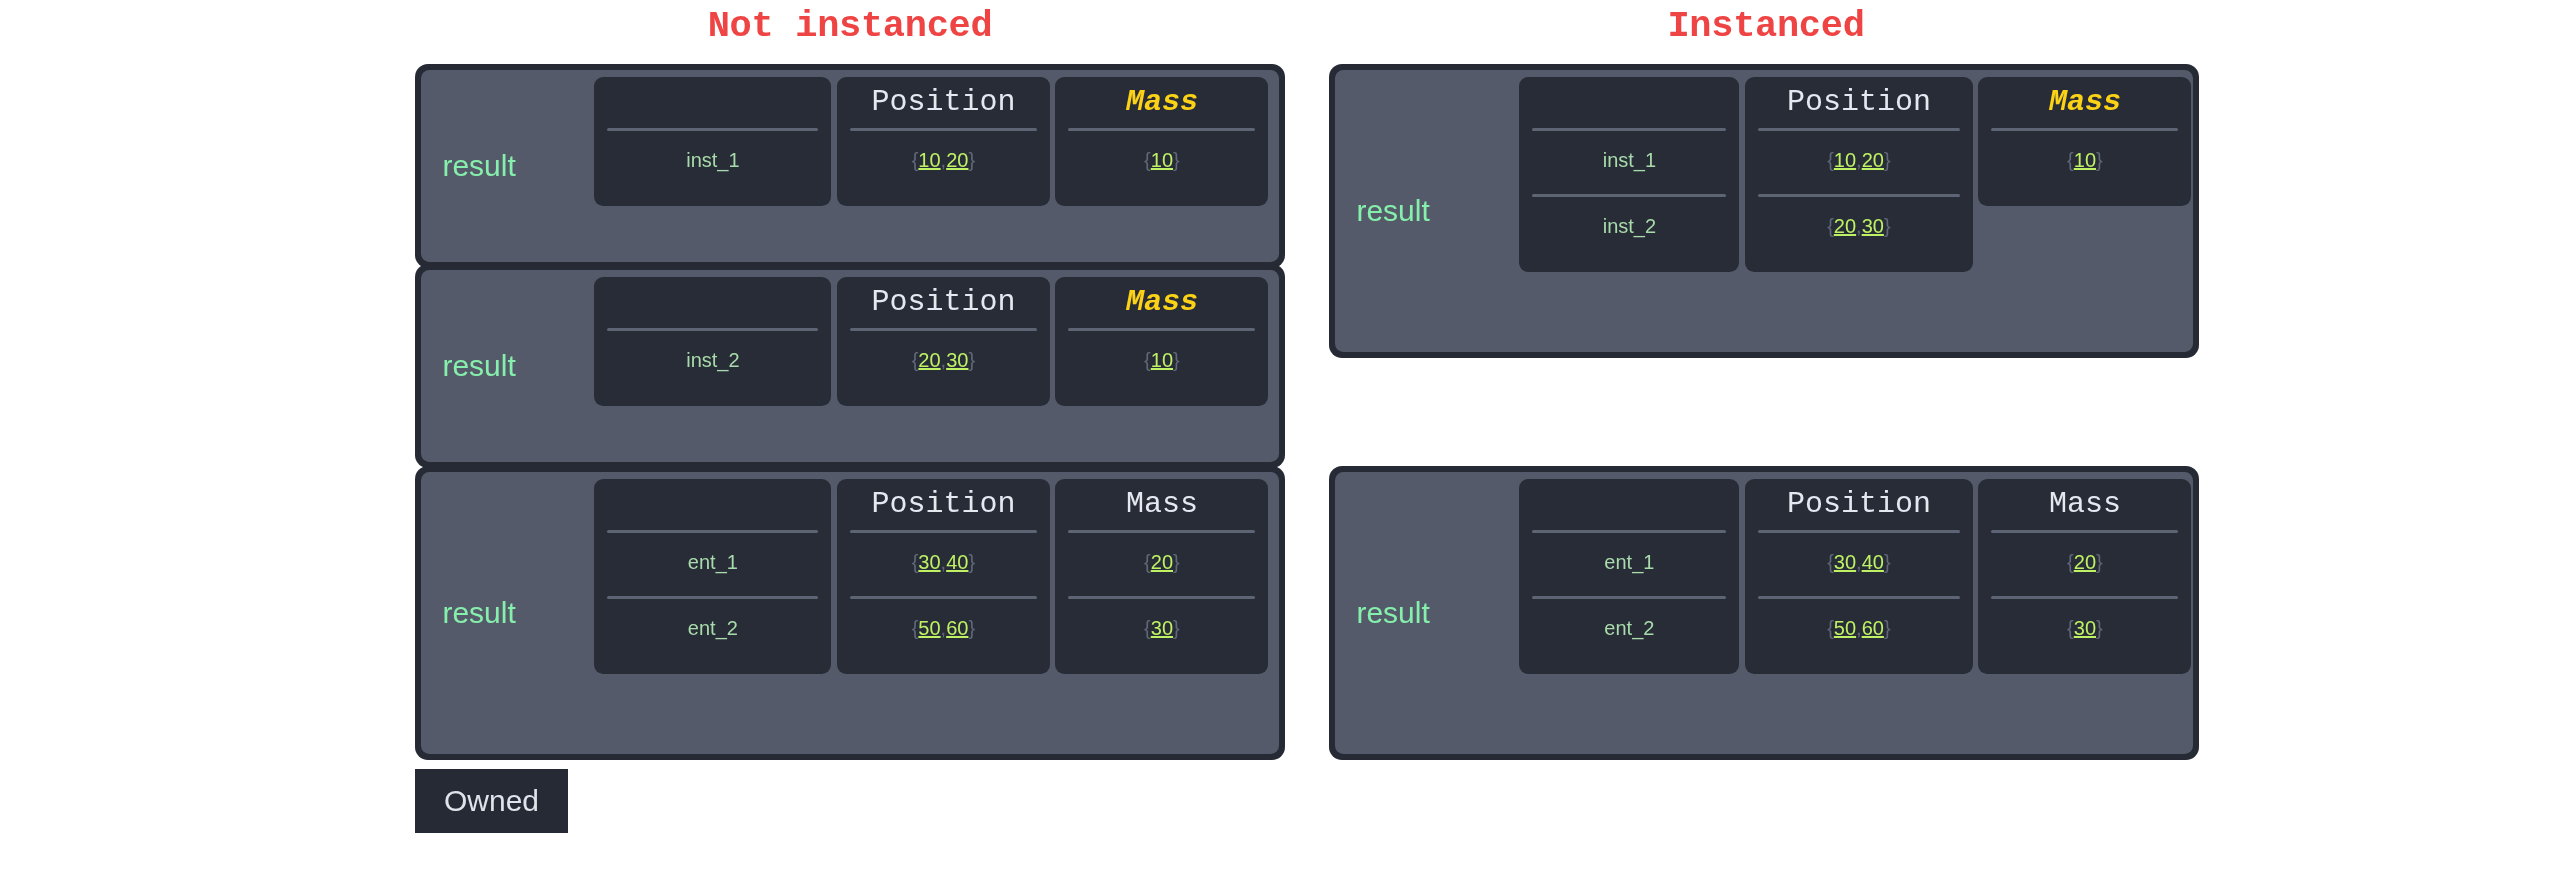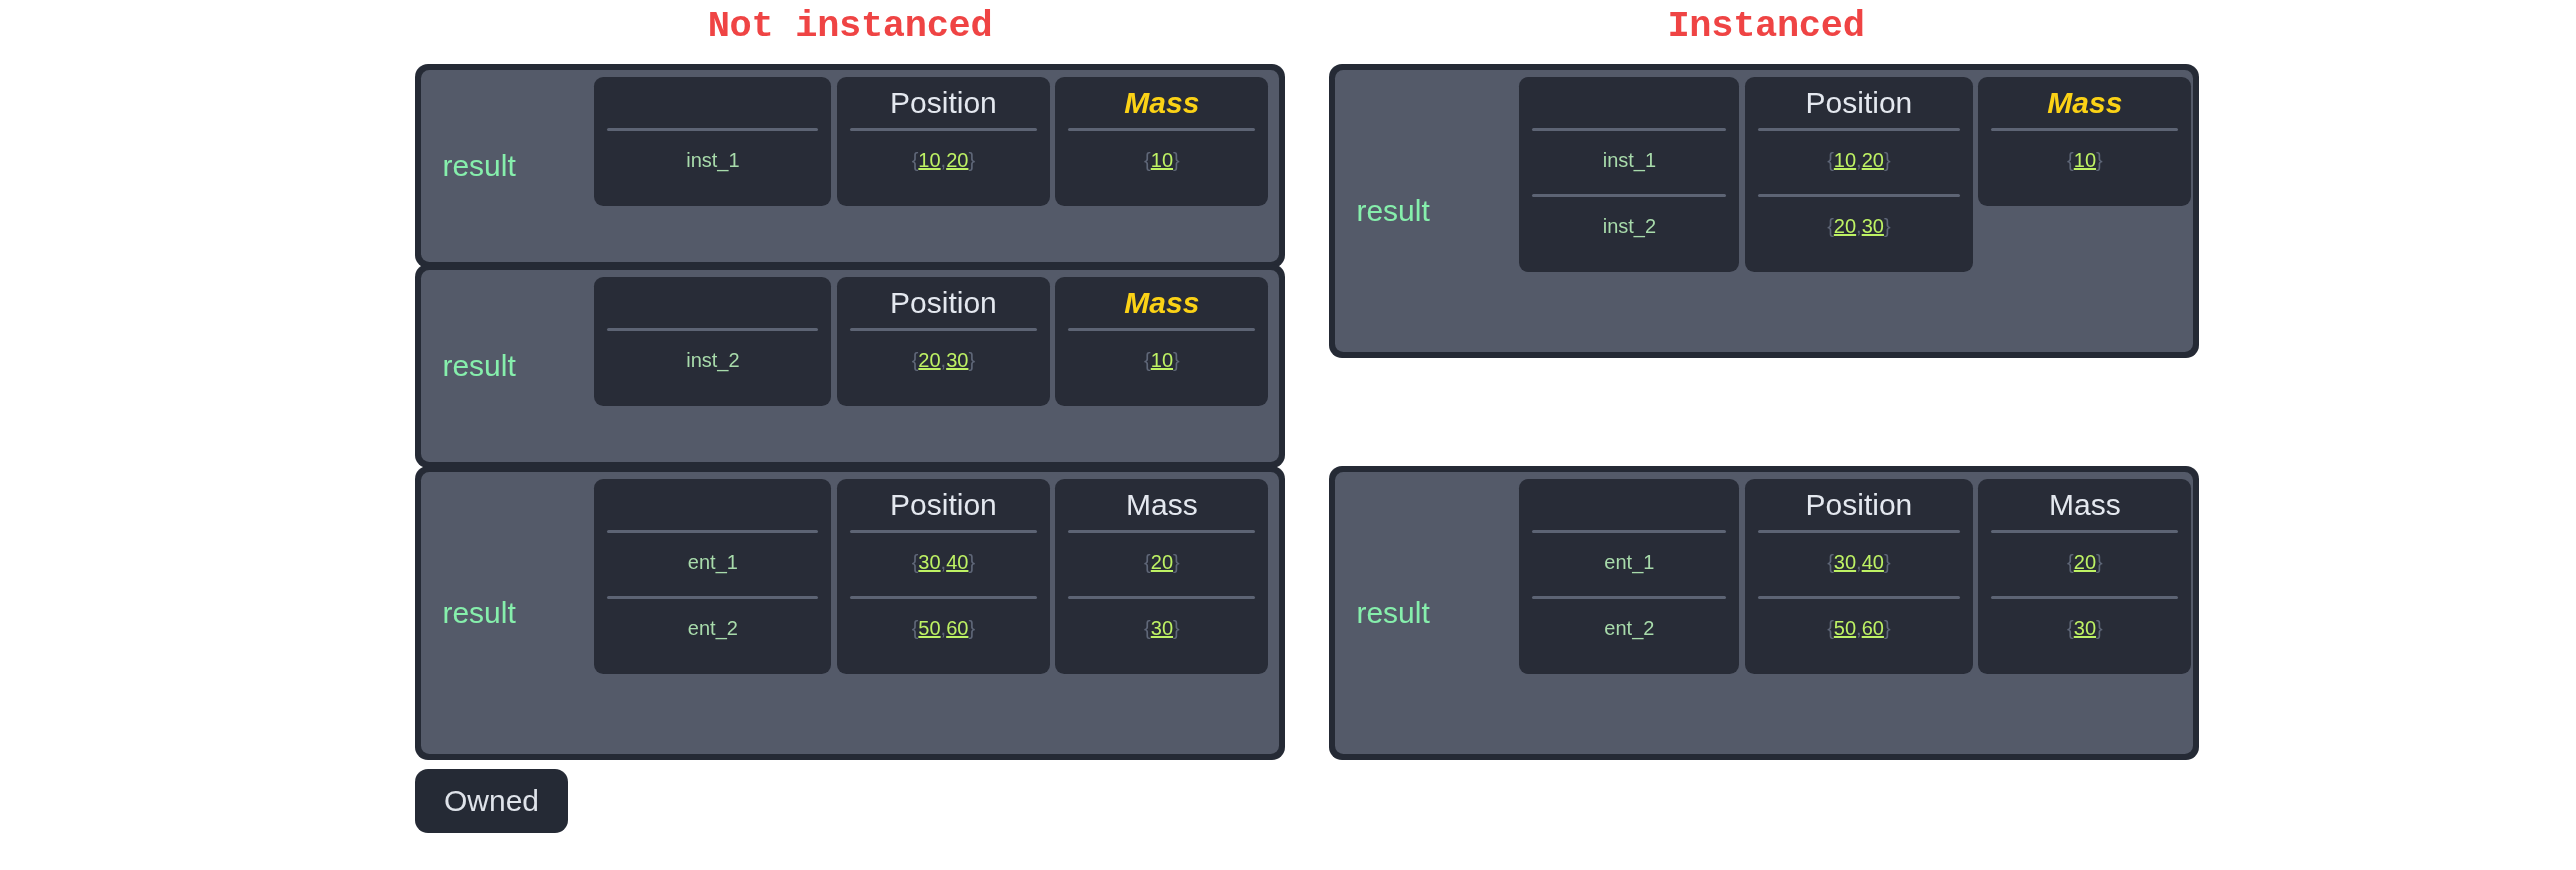--- a/index.html
+++ b/index.html
@@ -90,20 +90,21 @@
   }
 
   .col-head {
     height: 51px;
     line-height: 51px;
     text-align: center;
     font-size: 30px;
     color: #e4e8ef;
     white-space: nowrap;
     overflow: hidden;
+    font-family: Liberation Mono, monospace;
   }
   .col-head.blank { color: transparent; }
   .col-head.shared {
     color: #fbd216;
     font-style: italic;
     font-weight: bold;
   }
 
   .cell {
     height: 66px;
@@ -131,21 +132,21 @@
 
   
   .legend {
     position: absolute;
     display: flex;
     flex-direction: row;
     gap: 15.6px;
   }
   .chip {
     background: #252a35;
-    border-radius: 13px;
+    border-radius: 0;
     height: 64px;
     display: flex;
     align-items: center;
     justify-content: center;
     padding: 0 29px;
     font-size: 30px;
     color: #dfe3ea;
     white-space: nowrap;
     box-sizing: border-box;
   }

